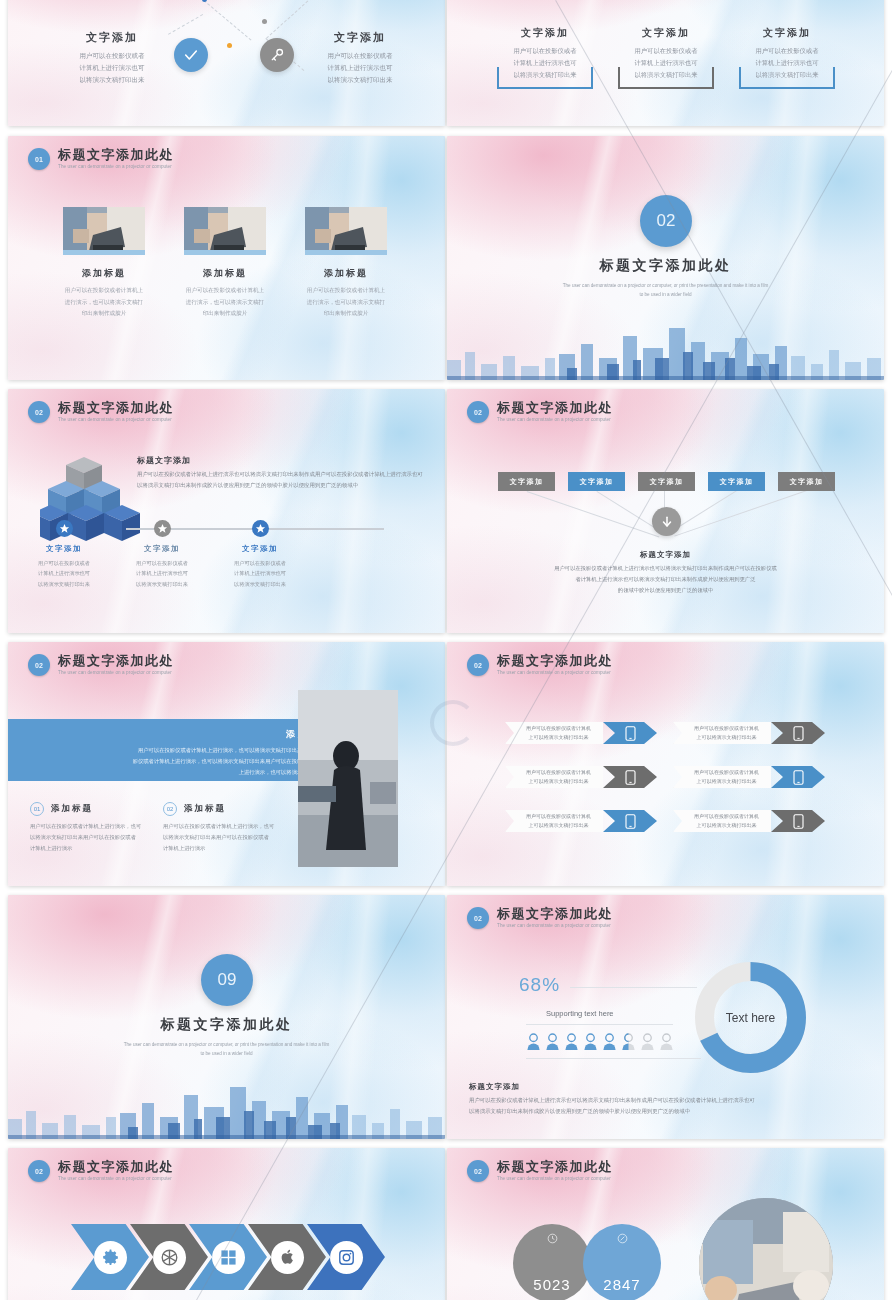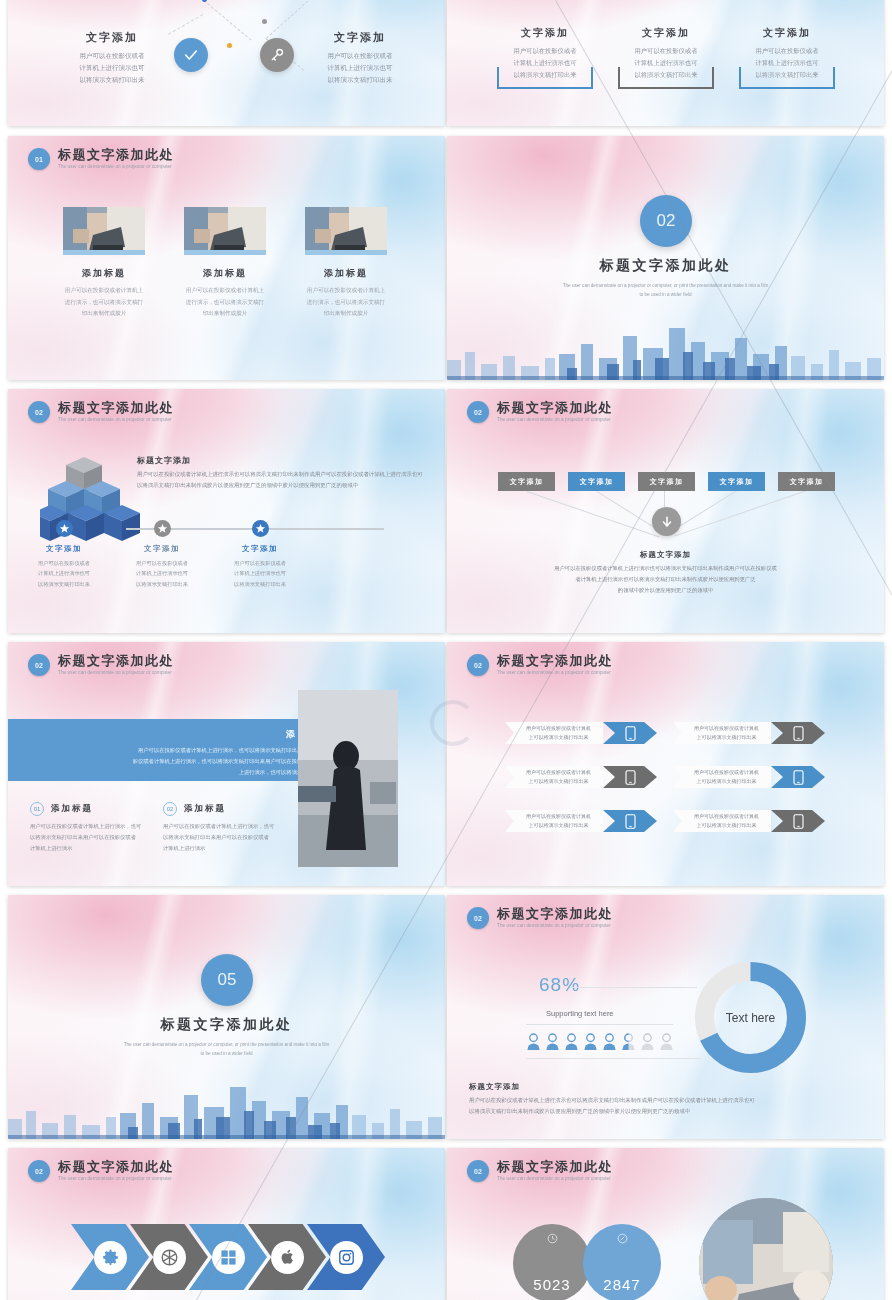--- a/index.html
+++ b/index.html
@@ -607,21 +607,21 @@
         <svg width="11" height="15" viewBox="0 0 14 20" fill="none" stroke="#fff" stroke-width="1.5">
             <rect x="1" y="1" width="12" height="18" rx="2"></rect>
             <line x1="5.5" y1="16.5" x2="8.5" y2="16.5" stroke-width="1.3"></line>
           </svg>
       </div>
     </div>
   </div>
 
   <div class="slide" style="left:8px;top:895px;width:437px;height:244px;">
     <div class="bg"></div>
-    <div class="sec-num" style="left:193px;top:59px;width:52px;height:52px;">05</div>
+    <div class="sec-num" style="left:193px;top:59px;width:52px;height:52px;">09</div>
     <div class="sec-t" style="top:121px;font-size:14px;">标题文字添加此处</div>
     <div class="sec-s" style="top:146px;">
       <div>The user can demonstrate on a projector or computer, or print the presentation and make it into a film</div>
         <div>to be used in a wider field</div>
     </div>
     <div class="city">
       <svg width="437" height="66" viewBox="0 0 437 66" preserveAspectRatio="none">
         <g fill="#8ab4dd" opacity="0.55">
           <rect x="0" y="46" width="14" height="20"></rect>
             <rect x="18" y="38" width="10" height="28"></rect>
@@ -667,21 +667,21 @@
   <div class="slide" style="left:447px;top:895px;width:437px;height:244px;">
     <div class="bg"></div>
     <div class="hdr" style="left:20px;top:12px;">
       <div class="badge" style="width:22px;height:22px;font-size:7px;">02</div>
       <div>
         <div class="htitle" style="font-size:13px;">标题文字添加此处</div>
         <div class="hsub" style="font-size:4.6px;">The user can demonstrate on a projector or computer</div>
       </div>
     </div>
 
-    <div class="pct" style="left:92px;top:79px;">68%</div>
+    <div class="pct" style="left:72px;top:79px;">68%</div>
     <div class="hr-l" style="left:123px;top:92px;width:127px;"></div>
     <div class="sup" style="left:79px;top:114px;margin-left:20px;">Supporting text here</div>
     <div class="hr-l" style="left:79px;top:129px;width:147px;"></div>
 
     <div class="ppl" style="left:79px;top:138px;">
       <svg width="15" height="17" viewBox="0 0 16 18">
           <circle cx="8" cy="5" r="4" fill="none" stroke="#5b9bd1" stroke-width="1.4"></circle>
           <path d="M1.5 18 a6.5 7 0 0 1 13 0 z" fill="#5b9bd1"></path>
         </svg>
       <svg width="15" height="17" viewBox="0 0 16 18">

